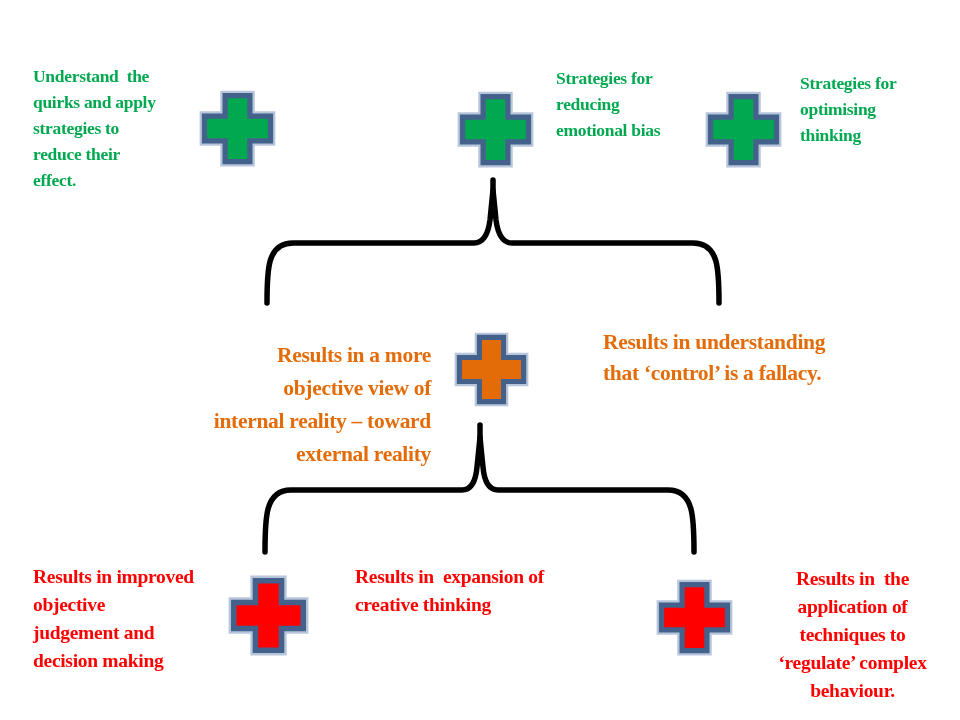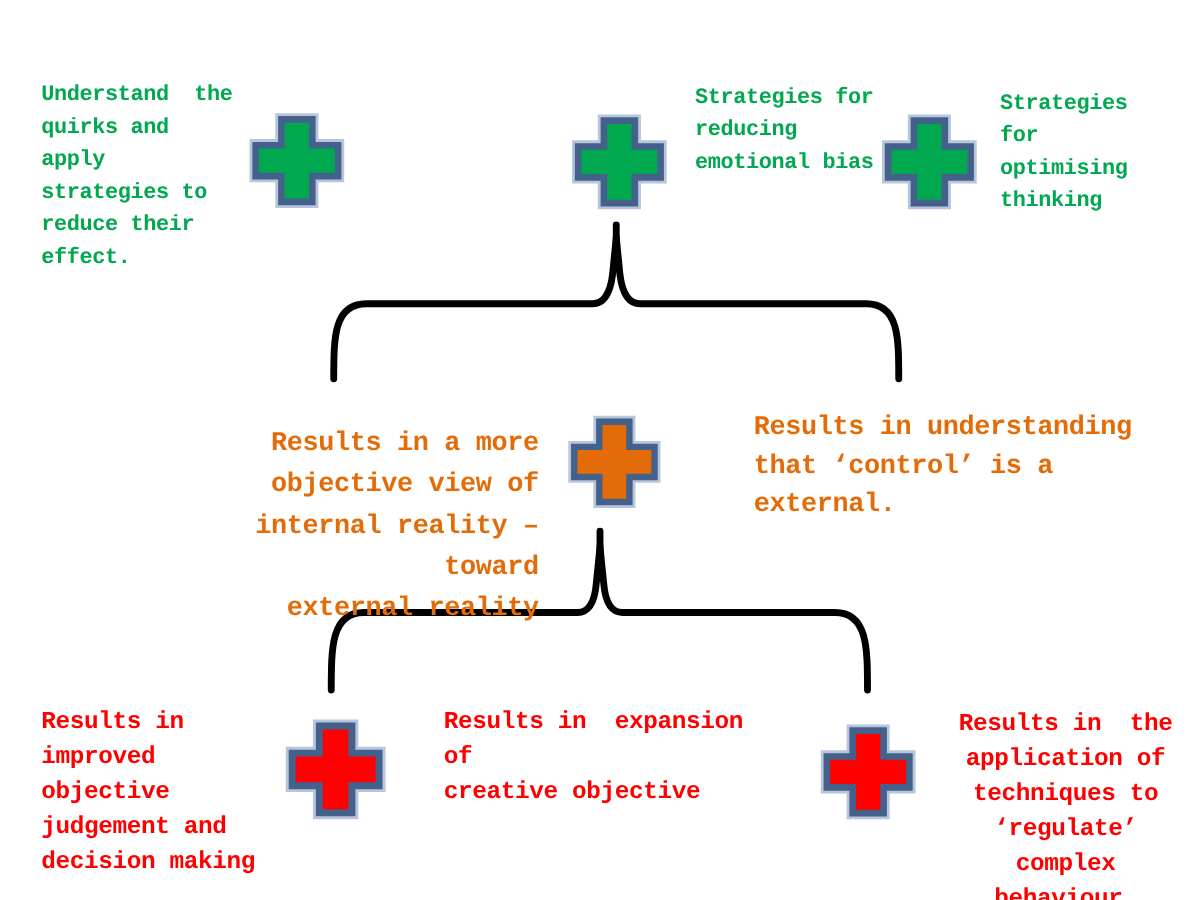--- a/index.html
+++ b/index.html
@@ -2,21 +2,21 @@
 <html><head>
 <meta charset="utf-8">
 <style>
   html, body { margin: 0; padding: 0; background: #ffffff; }
   .slide {
     position: relative;
     width: 960px;
     height: 720px;
     background: #ffffff;
     overflow: hidden;
-    font-family: Liberation Mono, monospace;
+    font-family: Liberation Serif, serif;
   }
   .tb {
     position: absolute;
     font-weight: bold;
     white-space: pre-wrap;
     letter-spacing: -0.3px;
   }
   .green  { color: #00A850; }
   .orange { color: #E36C09; }
   .red    { color: #FF0000; }
@@ -108,33 +108,33 @@
   <div id="m1" class="tb mid orange">Results in a more
 objective view of
 internal reality – toward
 external reality</div>
 
   <svg id="cross-o1" class="cross" viewBox="0 0 100 100" color="#E36C09">
       <use href="#plusShape"></use>
     </svg>
 
   <div id="m2" class="tb mid orange">Results in understanding
-that ‘control’ is a external.</div>
+that ‘control’ is a fallacy.</div>
 
   <div id="b1" class="tb low red">Results in improved
 objective
 judgement and
 decision making</div>
 
   <svg id="cross-r1" class="cross" viewBox="0 0 100 100" color="#FF0000">
       <use href="#plusShape"></use>
     </svg>
 
   <div id="b2" class="tb low red">Results in  expansion of
-creative objective</div>
+creative thinking</div>
 
   <svg id="cross-r2" class="cross" viewBox="0 0 100 100" color="#FF0000">
       <use href="#plusShape"></use>
     </svg>
 
   <div id="b3" class="tb low red">Results in  the
 application of
 techniques to
 ‘regulate’ complex
 behaviour.</div>

